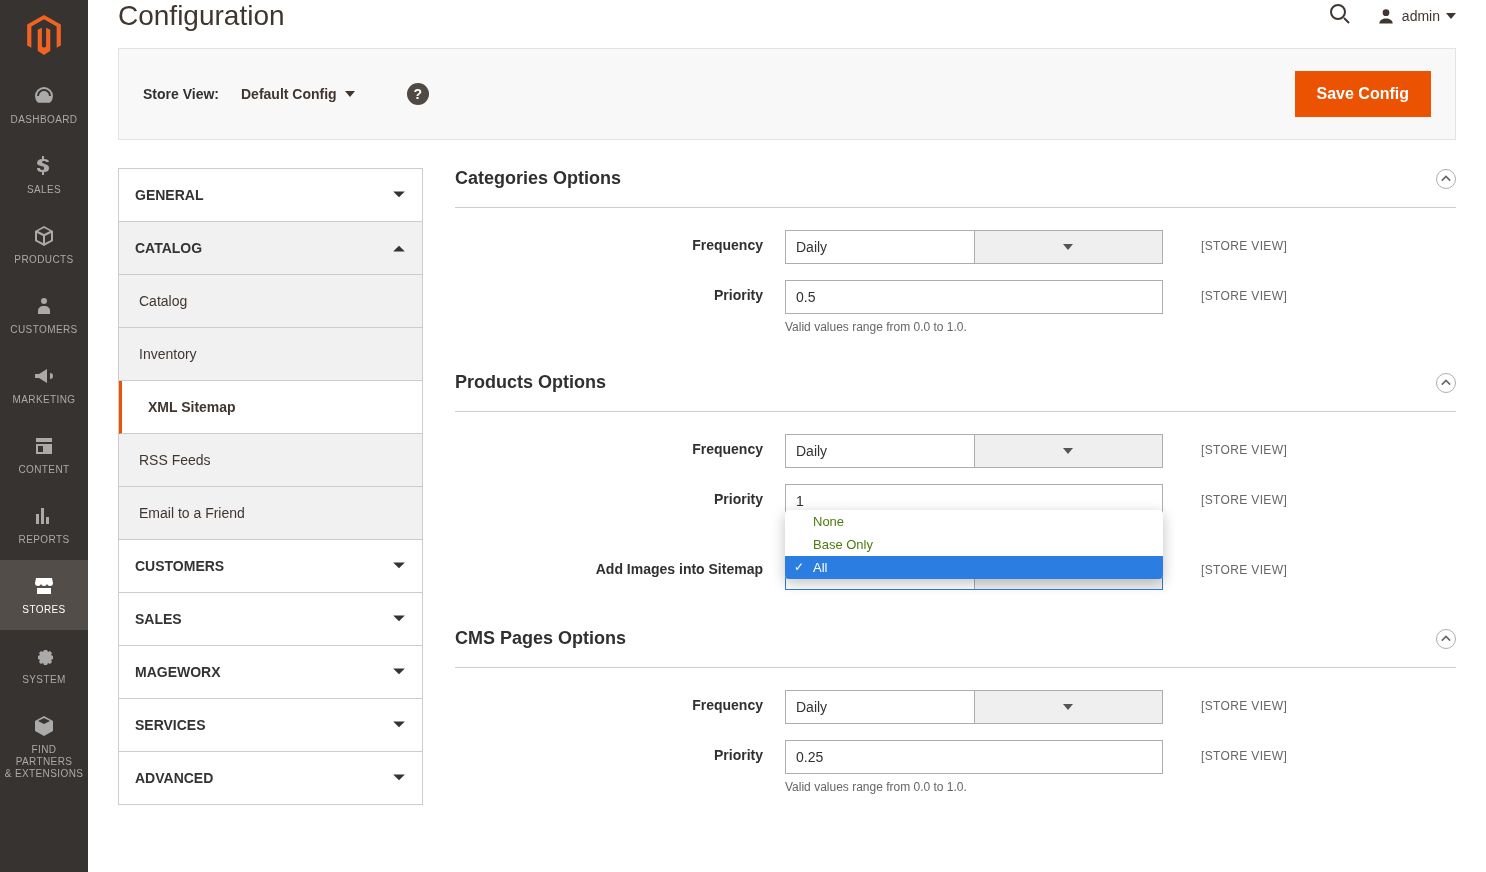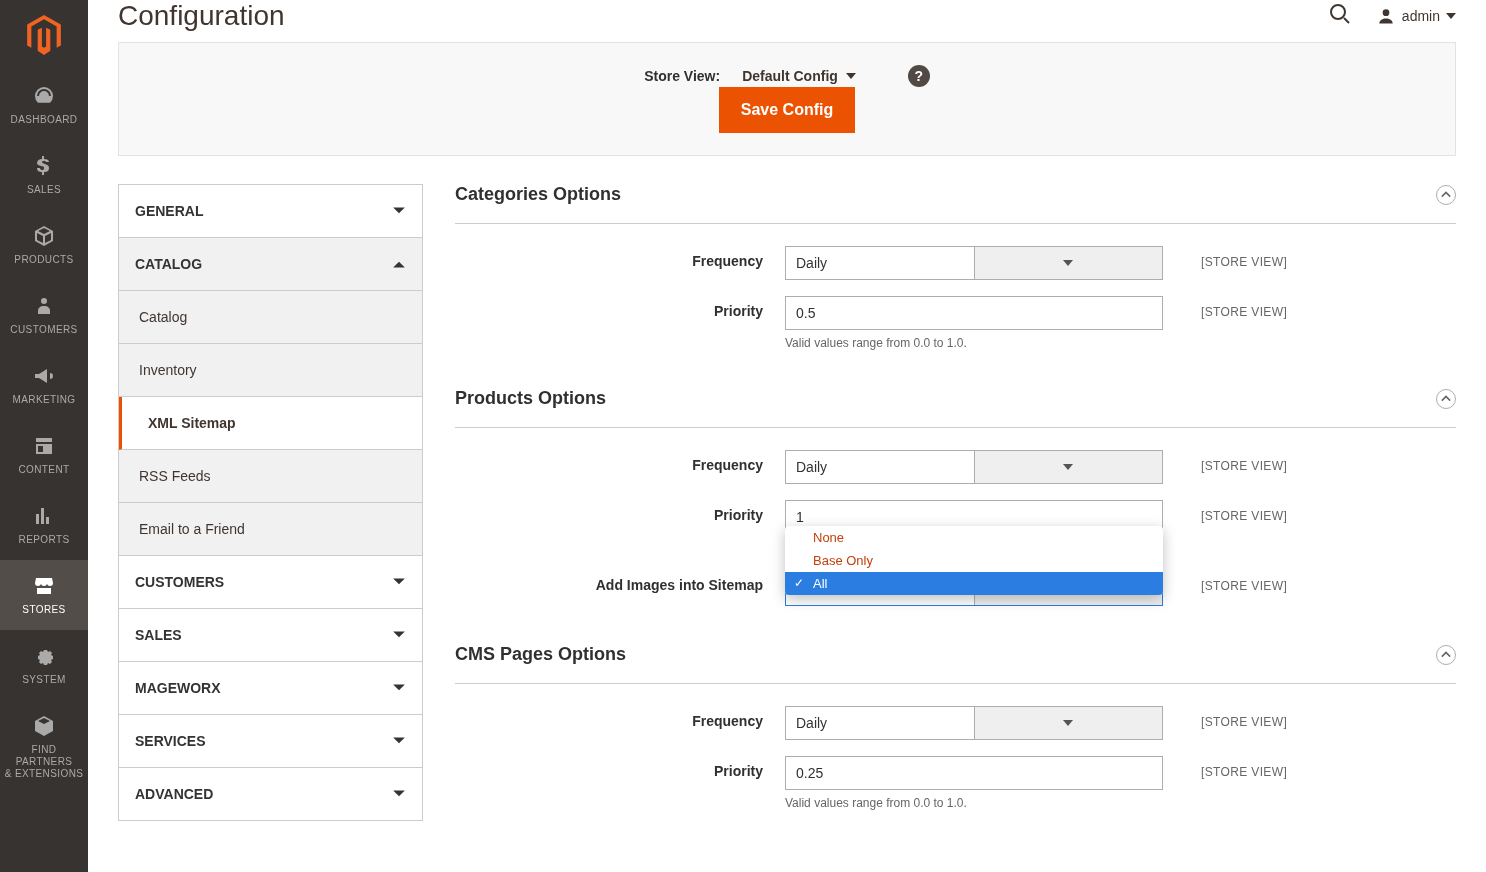--- a/index.html
+++ b/index.html
@@ -10,21 +10,21 @@
 .nav-item { width:88px; padding:14px 4px; display:flex; flex-direction:column; align-items:center; gap:6px; color:#aaa; cursor:pointer; font-size:10px; letter-spacing:.04em; text-align:center; line-height:1.2; }
 .nav-item.active { background:#524d49; color:#fff; }
 .nav-item .ico { width:24px; height:24px; color:#aaa; }
 .nav-item.active .ico { color:#fff; }
 
 .main { flex:1; padding:0 30px 30px 30px; min-width:0; }
 .page-head { display:flex; align-items:center; justify-content:space-between; padding-top:0; }
 .page-title { font-size:28px; font-weight:400; color:#41362f; }
 .head-tools { display:flex; align-items:center; gap:24px; color:#41362f; }
 .admin-drop { display:flex; align-items:center; gap:6px; font-size:14px; }
-.toolbar { background:#f8f8f8; border:1px solid #e3e3e3; margin-top:10px; padding:22px 24px; display:flex; align-items:center; justify-content:space-between;flex-direction:column; }
+.toolbar { background:#f8f8f8; border:1px solid #e3e3e3; margin-top:16px; padding:22px 24px; display:flex; align-items:center; justify-content:space-between; }
 .scope { display:flex; align-items:center; gap:22px; font-size:14px; }
 .scope-label { font-weight:700; color:#303030; }
 .scope-val { display:flex; align-items:center; gap:8px; color:#41362f; cursor:pointer;font-weight:bold; }
 .help-dot { width:22px; height:22px; border-radius:50%; background:#514943; color:#fff; display:flex; align-items:center; justify-content:center; font-size:14px; font-weight:700; margin-left:30px; }
 .btn-primary { background:#eb5202; color:#fff; border:0; padding:14px 22px; font-size:16px; font-weight:700; cursor:pointer; }
 
 .cols { display:flex; gap:32px; margin-top:28px; align-items:flex-start; }
 .tabs { width:305px; border:1px solid #ccc; flex-shrink:0; }
 .tab-h { padding:18px 16px; font-size:14px; font-weight:700; color:#333; background:#fff; border-bottom:1px solid #ccc; display:flex; align-items:center; justify-content:space-between; cursor:pointer; }
 .tab-h:last-child { border-bottom:0; }
@@ -42,21 +42,21 @@
 .row label { width:330px; text-align:right; padding-right:22px; padding-top:7px; font-size:14px; color:#303030; font-weight:600; }
 .field { width:378px; position:relative; }
 .field select,.field input { width:100%; height:34px; border:1px solid #adadad; padding:0 10px; font-size:14px; color:#303030; background:#fff; }
 .field .sel { display:flex; }
 .field .sel span { flex:1; border:1px solid #adadad; border-right:0; height:34px; line-height:32px; padding:0 10px; font-size:14px; }
 .field .sel .caret { width:30px; border:1px solid #adadad; background:#efefef; display:flex; align-items:center; justify-content:center; }
 .hint { font-size:12px; color:#666; margin-top:6px; }
 .scope-tag { margin-left:38px; font-size:12px; color:#666; padding-top:9px; letter-spacing:.03em; }
 
 .dd { position:absolute; top:-44px; left:0; width:378px; background:#fff; box-shadow:0 4px 14px rgba(0,0,0,.25); border-radius:4px; overflow:hidden; z-index:10; font-size:13px; }
-.dd div { padding:4px 10px 4px 28px; position:relative; color:#c2410c; cursor:pointer; }
+.dd div { padding:4px 10px 4px 28px; position:relative; color:#4d7c0f; cursor:pointer; }
 .dd div.sel-opt { background:#2b7de1; color:#fff; }
 .dd div.sel-opt::before { content:"✓"; position:absolute; left:9px; top:4px; font-size:12px; }
 </style>
 </head>
 <body>
 
 <nav class="nav">
   <div class="nav-logo">
     <svg viewBox="0 0 32 38" width="34" height="40" fill="currentColor">
         <path d="M16 0 0 9v20l4 2V11l12-7 12 7v20l4-2V9L16 0zm-2 12-4 2v20l6 4 6-4V14l-4-2v18l-2 1-2-1V12z"></path>

